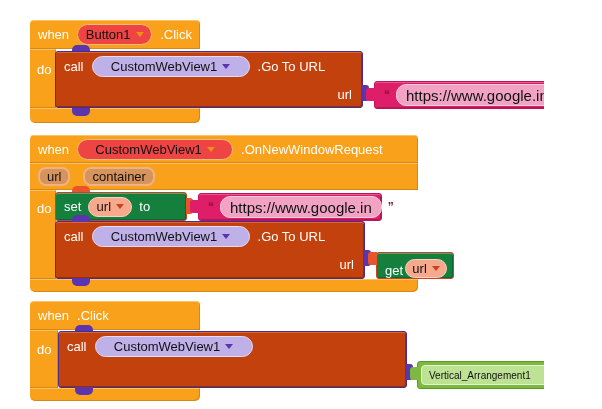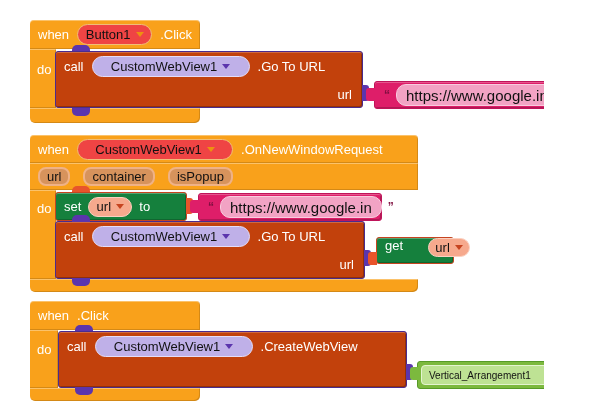--- a/index.html
+++ b/index.html
@@ -96,21 +96,20 @@
       <span class="lbl">when</span>
       <span class="pill cream" style="width:156px;">
         <span>CustomWebView1</span>
         <span class="tri t-orange"></span>
       </span>
       <span class="lbl">.OnNewWindowRequest</span>
     </div>
     <div class="blk orange" style="left:30px;top:163px;width:388px;height:27px;display:flex;align-items:center;gap:13px;padding:0 8px;">
       <span class="chip">url</span>
       <span class="chip">container</span>
-      <span class="chip">isPopup</span>
     </div>
     <div class="blk orange" style="left:30px;top:190px;width:26px;height:89px;">
       <span class="lbl" style="position:absolute;left:7px;top:11px;">do</span>
     </div>
     <div class="blk orange bbar" style="left:30px;top:279px;width:388px;height:13px;"></div>
 
     <div class="bump-up c-red" style="left:72px;top:186px;"></div>
     <div class="blk red" style="left:55px;top:192px;width:132px;height:29px;display:flex;align-items:center;gap:7px;padding:0 8px;">
       <span class="lbl">set</span>
       <span class="pill salmon" style="width:44px;">
@@ -138,21 +137,21 @@
         <span class="lbl">.Go To URL</span>
       </div>
       <div class="row rowend" style="height:27px;">
         <span class="lbl">url</span>
       </div>
     </div>
     <div class="bump-dn c-purple" style="left:72px;top:278px;"></div>
 
     <div class="nub c-purple" style="left:364px;top:250px;"></div>
     <div class="plug c-red" style="left:368px;top:252px;"></div>
-    <div class="blk red" style="left:376px;top:237px;width:78px;height:27px;display:flex;align-items:flex-start;gap:25px;padding:0 8px;">
+    <div class="blk red" style="left:376px;top:252px;width:78px;height:27px;display:flex;align-items:flex-end;gap:2px;padding:0 8px;">
       <span class="lbl">get</span>
       <span class="pill salmon" style="width:42px;height:19px;">
         <span>url</span>
         <span class="tri t-red"></span>
       </span>
     </div>
   </div>
 
   <div>
     <div class="blk orange hdr" style="left:30px;top:301px;width:170px;height:29px;">
@@ -165,21 +164,20 @@
     <div class="blk orange bbar" style="left:30px;top:388px;width:170px;height:13px;"></div>
 
     <div class="bump-up c-purple" style="left:75px;top:325px;"></div>
     <div class="blk purple" style="left:58px;top:331px;width:349px;height:57px;">
       <div class="row">
         <span class="lbl">call</span>
         <span class="pill lav" style="width:158px;">
           <span>CustomWebView1</span>
           <span class="tri t-purple"></span>
         </span>
-        <span class="lbl">.CreateWebView</span>
       </div>
     </div>
     <div class="bump-dn c-purple" style="left:75px;top:387px;"></div>
 
     <div class="nub c-purple" style="left:406px;top:364px;"></div>
     <div class="plug c-green" style="left:410px;top:367px;"></div>
     <div class="blk green" style="left:417px;top:361px;width:178px;height:28px;">
       <div class="gpill">
         <span>Vertical_Arrangement1</span>
         <span class="tri t-green" style="margin-left:auto;"></span>

